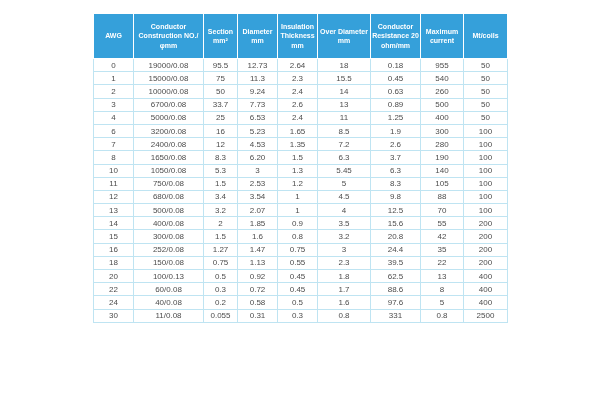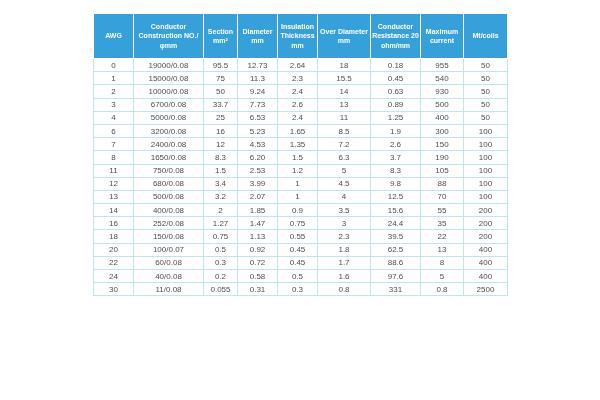--- a/index.html
+++ b/index.html
@@ -98,21 +98,21 @@
           <td>50</td>
         </tr>
         <tr>
           <td>2</td>
           <td>10000/0.08</td>
           <td>50</td>
           <td>9.24</td>
           <td>2.4</td>
           <td>14</td>
           <td>0.63</td>
-          <td>930</td>
+          <td>260</td>
           <td>50</td>
         </tr>
         <tr>
           <td>3</td>
           <td>6700/0.08</td>
           <td>33.7</td>
           <td>7.73</td>
           <td>2.6</td>
           <td>13</td>
           <td>0.89</td>
@@ -142,50 +142,61 @@
           <td>100</td>
         </tr>
         <tr>
           <td>7</td>
           <td>2400/0.08</td>
           <td>12</td>
           <td>4.53</td>
           <td>1.35</td>
           <td>7.2</td>
           <td>2.6</td>
-          <td>150</td>
+          <td>280</td>
           <td>100</td>
         </tr>
         <tr>
           <td>8</td>
           <td>1650/0.08</td>
           <td>8.3</td>
           <td>6.20</td>
           <td>1.5</td>
           <td>6.3</td>
           <td>3.7</td>
           <td>190</td>
           <td>100</td>
         </tr>
         <tr>
+          <td>10</td>
+          <td>1050/0.08</td>
+          <td>5.3</td>
+          <td>3</td>
+          <td>1.3</td>
+          <td>5.45</td>
+          <td>6.3</td>
+          <td>140</td>
+          <td>100</td>
+        </tr>
+        <tr>
           <td>11</td>
           <td>750/0.08</td>
           <td>1.5</td>
           <td>2.53</td>
           <td>1.2</td>
           <td>5</td>
           <td>8.3</td>
           <td>105</td>
           <td>100</td>
         </tr>
         <tr>
           <td>12</td>
           <td>680/0.08</td>
           <td>3.4</td>
-          <td>3.99</td>
+          <td>3.54</td>
           <td>1</td>
           <td>4.5</td>
           <td>9.8</td>
           <td>88</td>
           <td>100</td>
         </tr>
         <tr>
           <td>13</td>
           <td>500/0.08</td>
           <td>3.2</td>
@@ -201,20 +212,31 @@
           <td>400/0.08</td>
           <td>2</td>
           <td>1.85</td>
           <td>0.9</td>
           <td>3.5</td>
           <td>15.6</td>
           <td>55</td>
           <td>200</td>
         </tr>
         <tr>
+          <td>15</td>
+          <td>300/0.08</td>
+          <td>1.5</td>
+          <td>1.6</td>
+          <td>0.8</td>
+          <td>3.2</td>
+          <td>20.8</td>
+          <td>42</td>
+          <td>200</td>
+        </tr>
+        <tr>
           <td>16</td>
           <td>252/0.08</td>
           <td>1.27</td>
           <td>1.47</td>
           <td>0.75</td>
           <td>3</td>
           <td>24.4</td>
           <td>35</td>
           <td>200</td>
         </tr>
@@ -224,21 +246,21 @@
           <td>0.75</td>
           <td>1.13</td>
           <td>0.55</td>
           <td>2.3</td>
           <td>39.5</td>
           <td>22</td>
           <td>200</td>
         </tr>
         <tr>
           <td>20</td>
-          <td>100/0.07</td>
+          <td>100/0.13</td>
           <td>0.5</td>
           <td>0.92</td>
           <td>0.45</td>
           <td>1.8</td>
           <td>62.5</td>
           <td>13</td>
           <td>400</td>
         </tr>
         <tr>
           <td>22</td>

